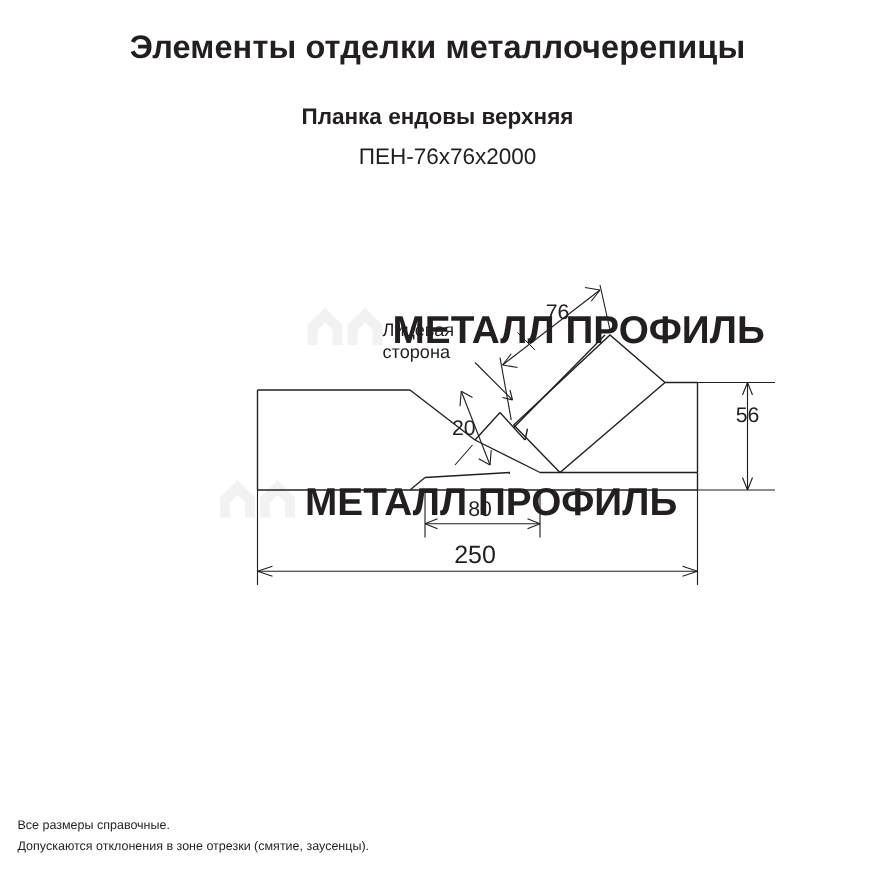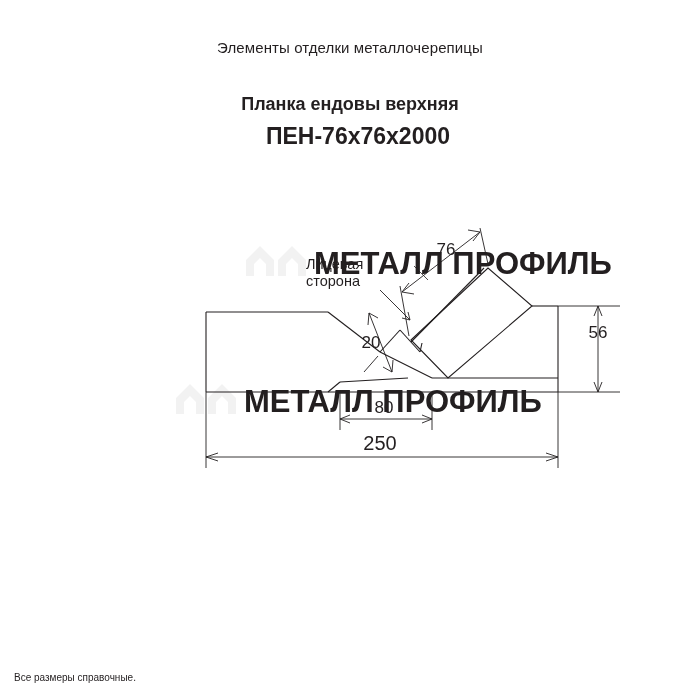--- a/index.html
+++ b/index.html
@@ -21,36 +21,36 @@
     height: 700px;
   }
   .title-block {
     position: absolute;
     top: 22px;
     left: 0;
     width: 700px;
     text-align: center;
   }
   .title-main {
-    font-size: 15px;
-    font-weight: normal;
+    font-size: 26px;
+    font-weight: bold;
     letter-spacing: 0.1px;
-    margin: 11px;
+    margin: 0;
     line-height: 30px;
   }
   .title-sub {
     font-size: 18px;
     font-weight: bold;
     margin: 5px;
     margin-top: 28px;
     line-height: 26px;
   }
   .title-code {
-    font-size: 23px;
-    font-weight: bold;
+    font-size: 18px;
+    font-weight: normal;
     margin: 0;
     margin-top: 6px;
     line-height: 26px;
     padding-left: 16px;
   }
   .drawing {
     position: absolute;
     top: 180px;
     left: 0;
     width: 700px;
@@ -219,15 +219,16 @@
         <path d="M352,110 L382,140"></path>
         <path d="M382,140 L374,138 M382,140 L380,132"></path>
       </g>
       <text x="278" y="89" font-size="14.5">Лицевая</text>
       <text x="278" y="106" font-size="14.5">сторона</text>
     </svg>
   </div>
 
   <div class="footer">
     <div>Все размеры справочные.</div>
+    <div>Допускаются отклонения в зоне отрезки (смятие, заусенцы).</div>
   </div>
 
 </div>
 
 </body></html>

